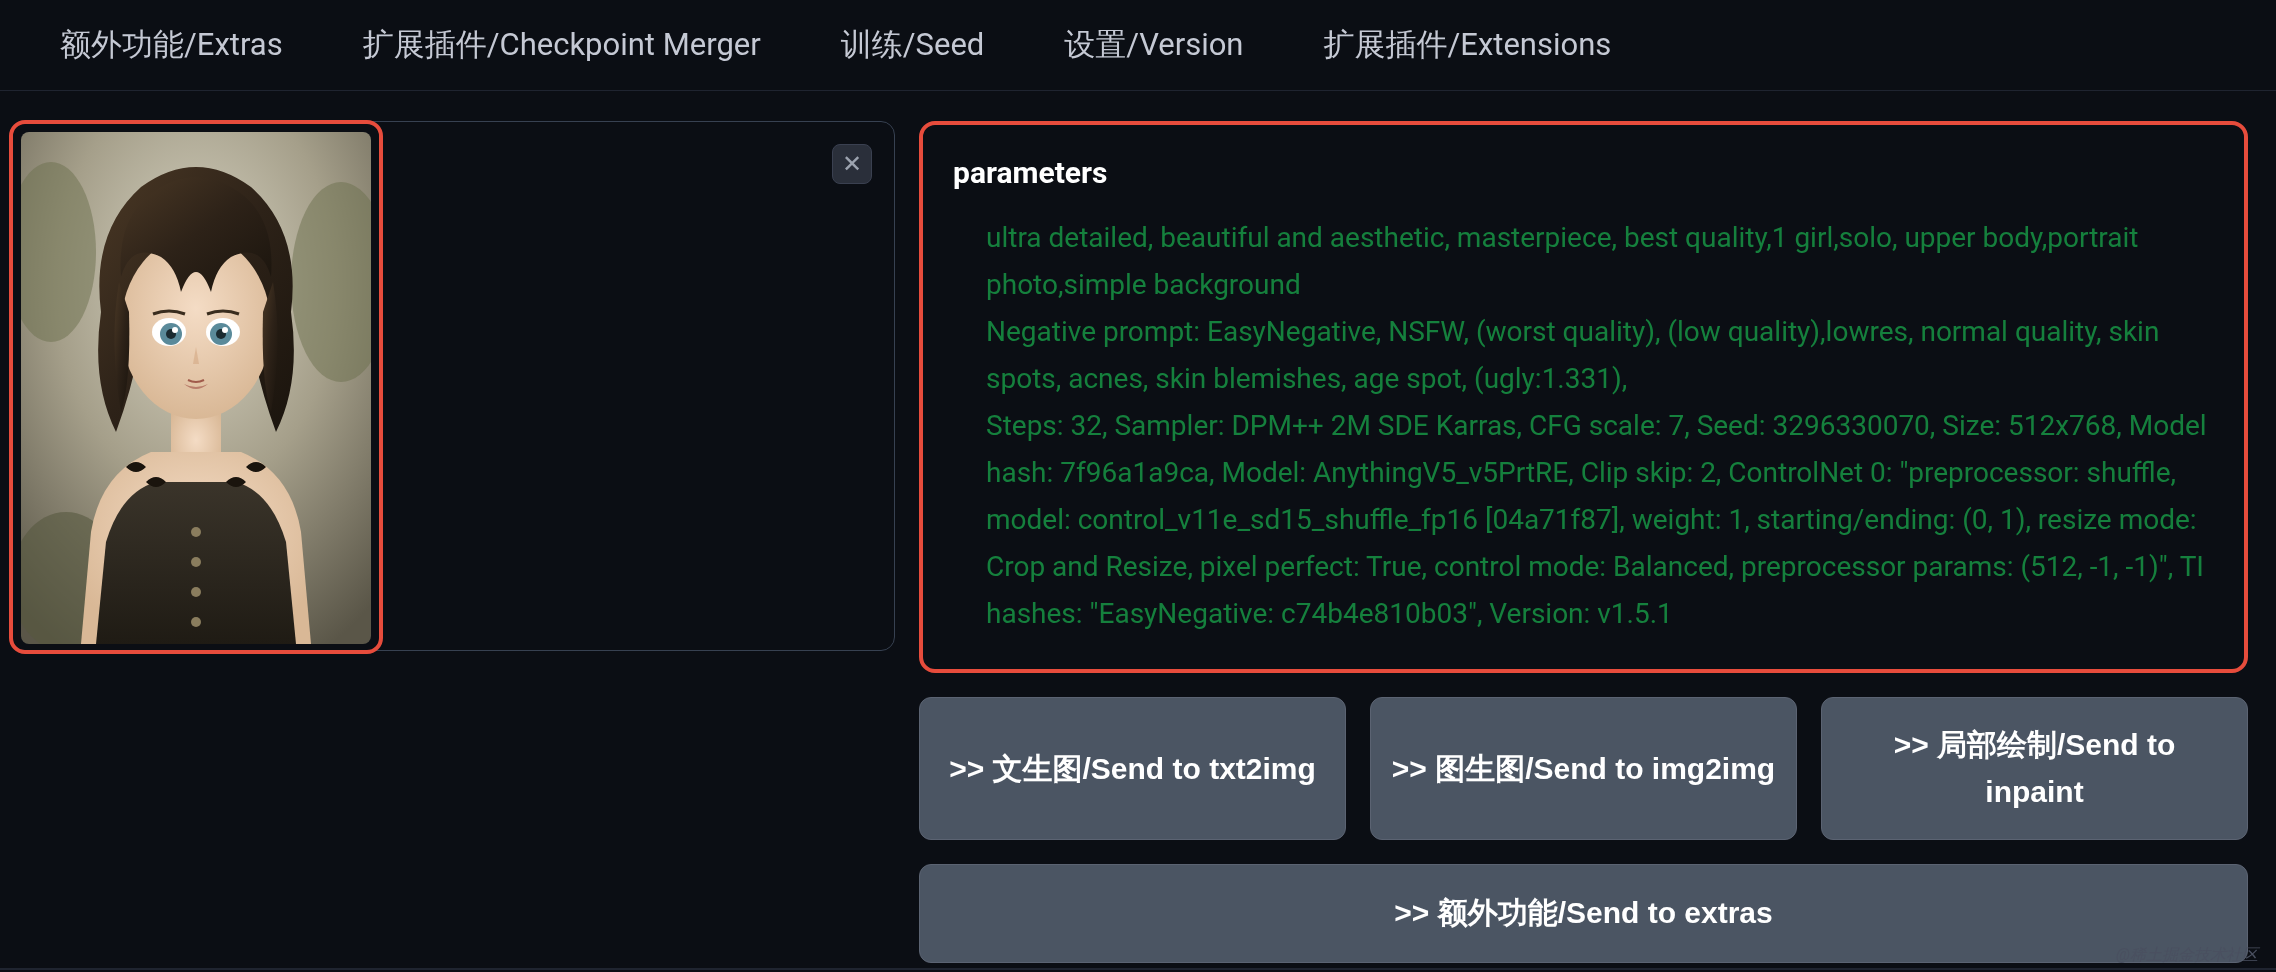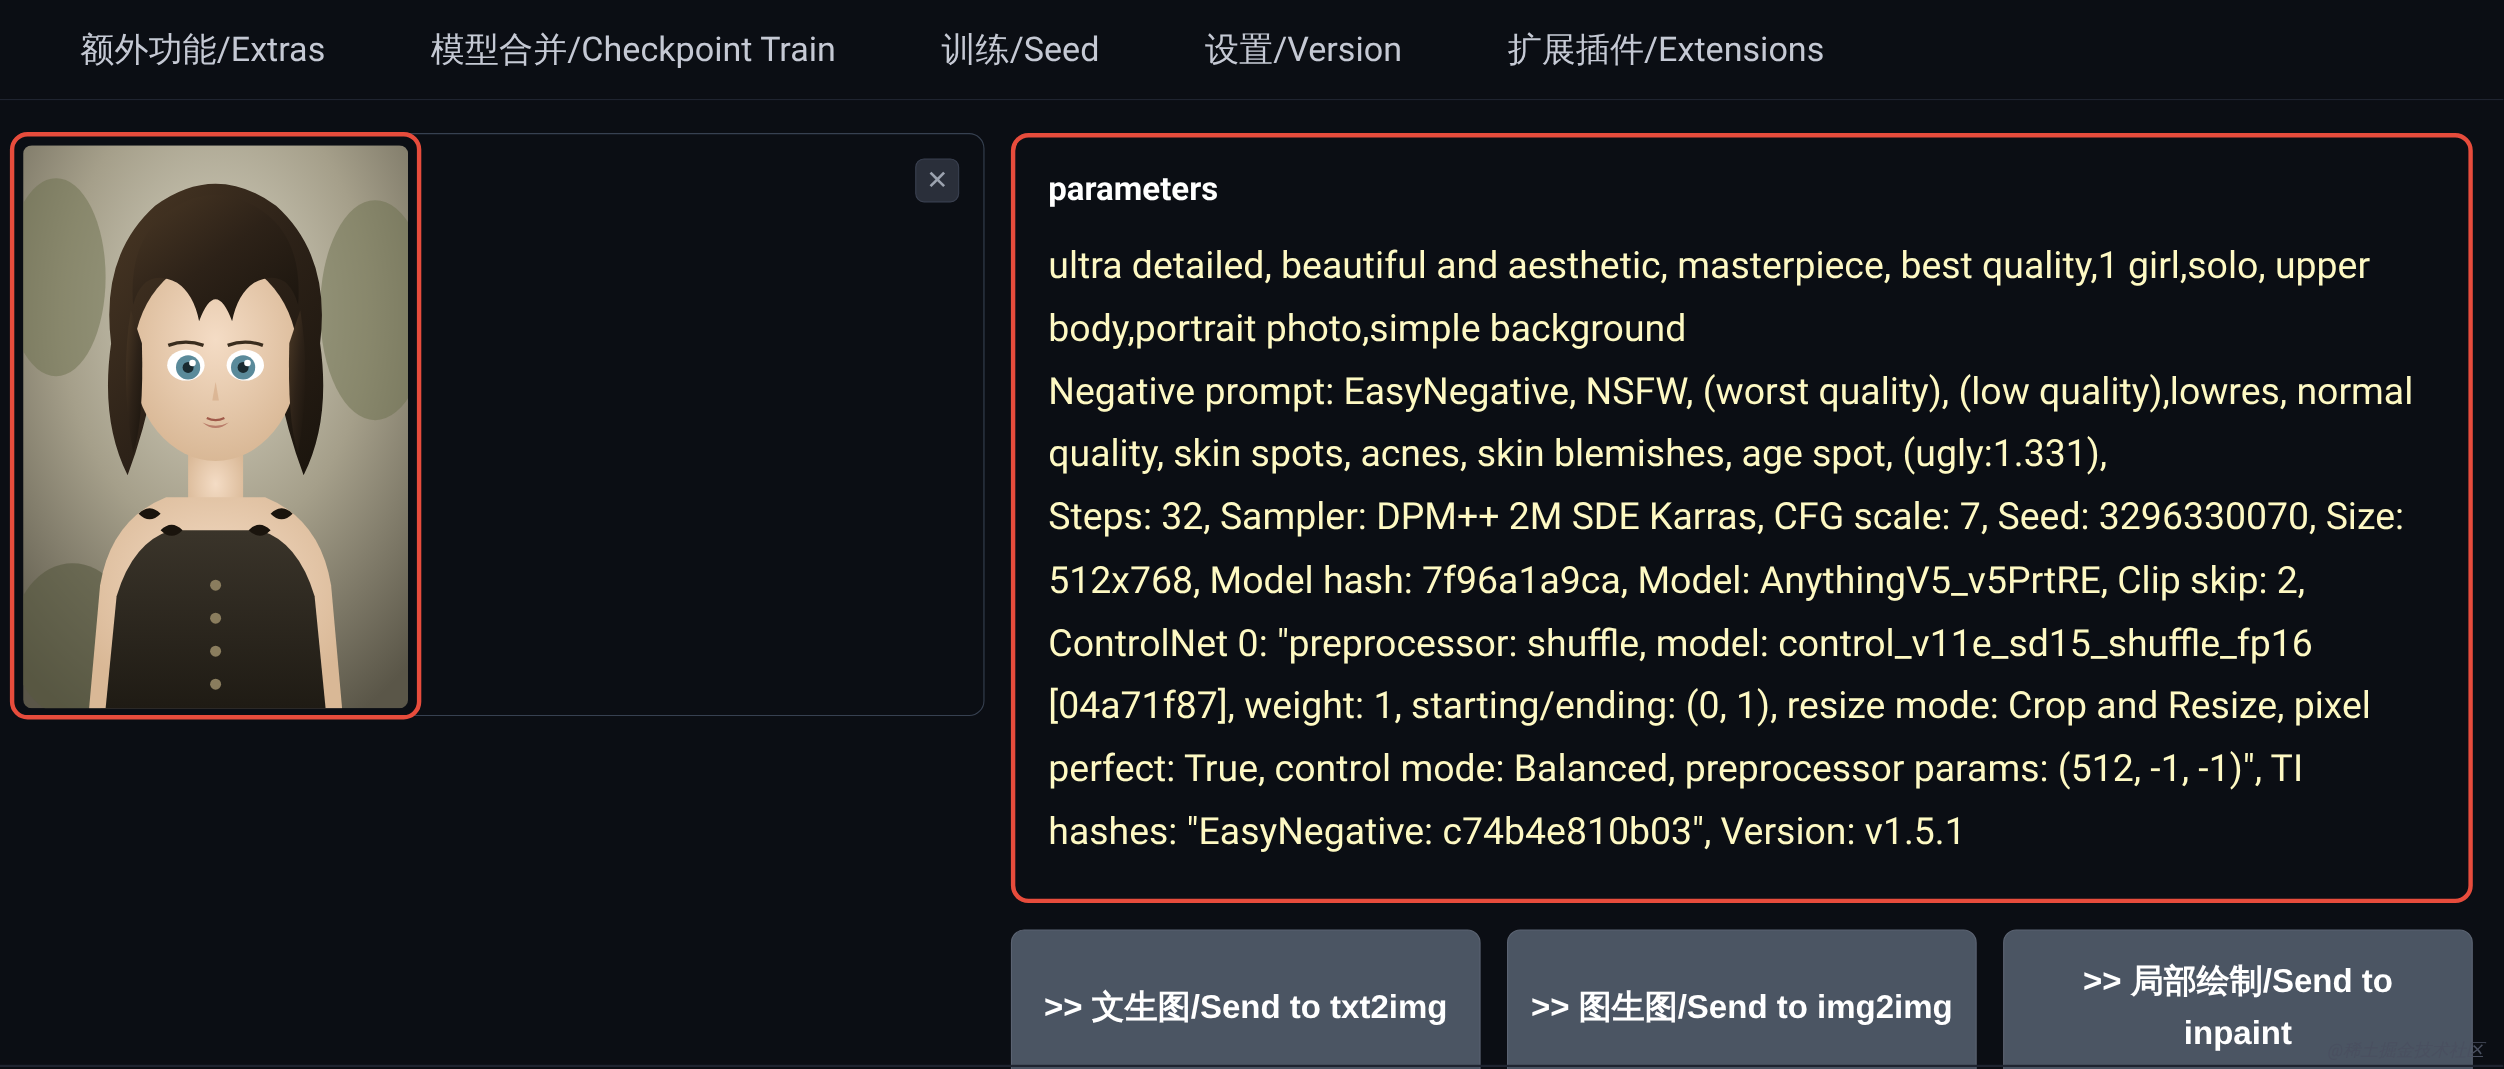--- a/index.html
+++ b/index.html
@@ -12,23 +12,23 @@
       color: #e5e7eb;
       font-family: -apple-system, BlinkMacSystemFont, "Segoe UI", Roboto, sans-serif;
       width: 2276px;
       height: 972px;
       overflow: hidden;
       position: relative;
     }
     .tabs {
       display: flex;
       align-items: center;
-      padding: 0 33px;
+      padding: 0 20px;
       border-bottom: 1px solid #1f2430;
-      gap: 16px;
+      gap: 0;
     }
     .tab {
       padding: 24px 40px;
       font-size: 31px;
       color: #c5c9d4;
       cursor: pointer;
       position: relative;
       white-space: nowrap;
     }
     .tab.active {
@@ -108,25 +108,26 @@
       padding: 30px 30px 32px 30px;
       background: transparent;
     }
     .params-title {
       font-size: 30px;
       font-weight: 700;
       color: #ffffff;
       margin-bottom: 24px;
     }
     .params-text {
-      font-size: 34px;
+      font-size: 28px;
       line-height: 1.68;
-      color: #fef9c3;
+      color: #15803d;
       white-space: pre-wrap;
       word-break: break-word;
+      margin-left: 33px;
     }
     .button-row {
       display: flex;
       gap: 24px;
     }
     .action-btn {
       flex: 1;
       background: #4b5563;
       border: 1px solid #5b6372;
       border-radius: 12px;
@@ -165,21 +166,21 @@
       width: 100%;
       height: 2px;
       background: #1f2430;
     }
   </style>
 </head>
 <body>
 
 <div class="tabs">
   <div class="tab">额外功能/Extras</div>
-  <div class="tab">模型合并/Checkpoint Train</div>
+  <div class="tab">扩展插件/Checkpoint Merger</div>
   <div class="tab">训练/Seed</div>
   <div class="tab">设置/Version</div>
   <div class="tab">扩展插件/Extensions</div>
 </div>
 
 <div class="main-content">
   <div class="left-panel">
     <div class="image-container">
       <div class="image-highlight"></div>
       <div class="image-preview">

